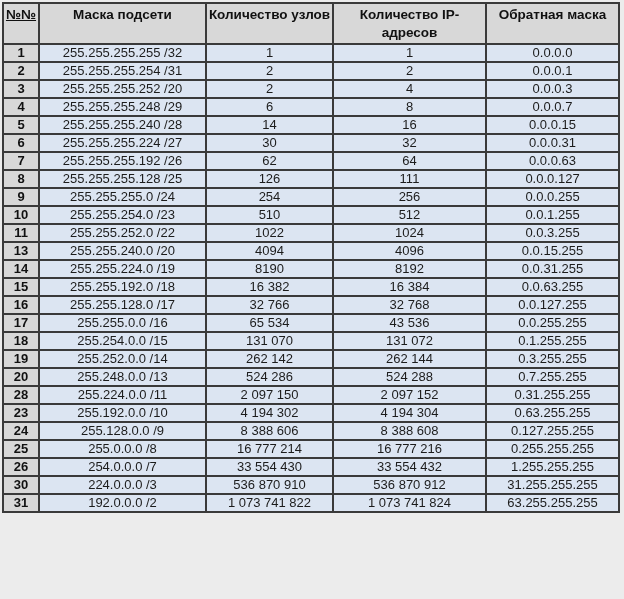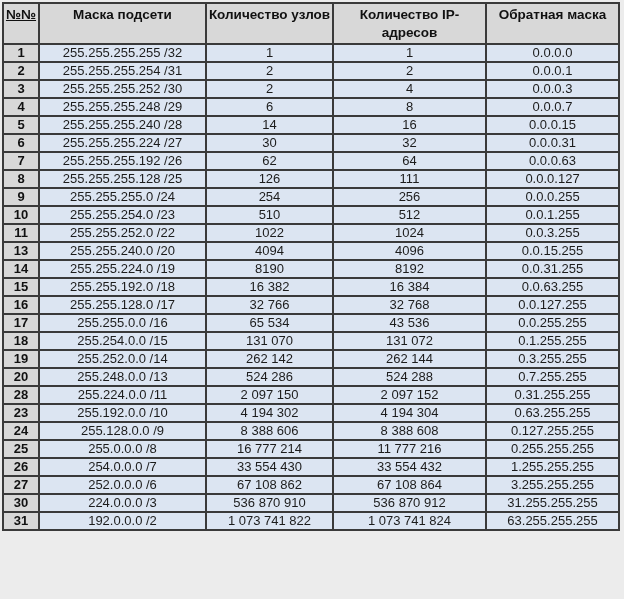--- a/index.html
+++ b/index.html
@@ -90,21 +90,21 @@
         </tr>
         <tr>
           <td class="idx">2</td>
           <td>255.255.255.254 /31</td>
           <td>2</td>
           <td>2</td>
           <td>0.0.0.1</td>
         </tr>
         <tr>
           <td class="idx">3</td>
-          <td>255.255.255.252 /30</td>
+          <td>255.255.255.252 /20</td>
           <td>2</td>
           <td>4</td>
           <td>0.0.0.3</td>
         </tr>
         <tr>
           <td class="idx">4</td>
           <td>255.255.255.248 /29</td>
           <td>6</td>
           <td>8</td>
           <td>0.0.0.7</td>
@@ -232,38 +232,31 @@
           <td class="idx">24</td>
           <td>255.128.0.0 /9</td>
           <td>8 388 606</td>
           <td>8 388 608</td>
           <td>0.127.255.255</td>
         </tr>
         <tr>
           <td class="idx">25</td>
           <td>255.0.0.0 /8</td>
           <td>16 777 214</td>
-          <td>11 777 216</td>
+          <td>16 777 216</td>
           <td>0.255.255.255</td>
         </tr>
         <tr>
           <td class="idx">26</td>
           <td>254.0.0.0 /7</td>
           <td>33 554 430</td>
           <td>33 554 432</td>
           <td>1.255.255.255</td>
         </tr>
         <tr>
-          <td class="idx">27</td>
-          <td>252.0.0.0 /6</td>
-          <td>67 108 862</td>
-          <td>67 108 864</td>
-          <td>3.255.255.255</td>
-        </tr>
-        <tr>
           <td class="idx">30</td>
           <td>224.0.0.0 /3</td>
           <td>536 870 910</td>
           <td>536 870 912</td>
           <td>31.255.255.255</td>
         </tr>
         <tr>
           <td class="idx">31</td>
           <td>192.0.0.0 /2</td>
           <td>1 073 741 822</td>

